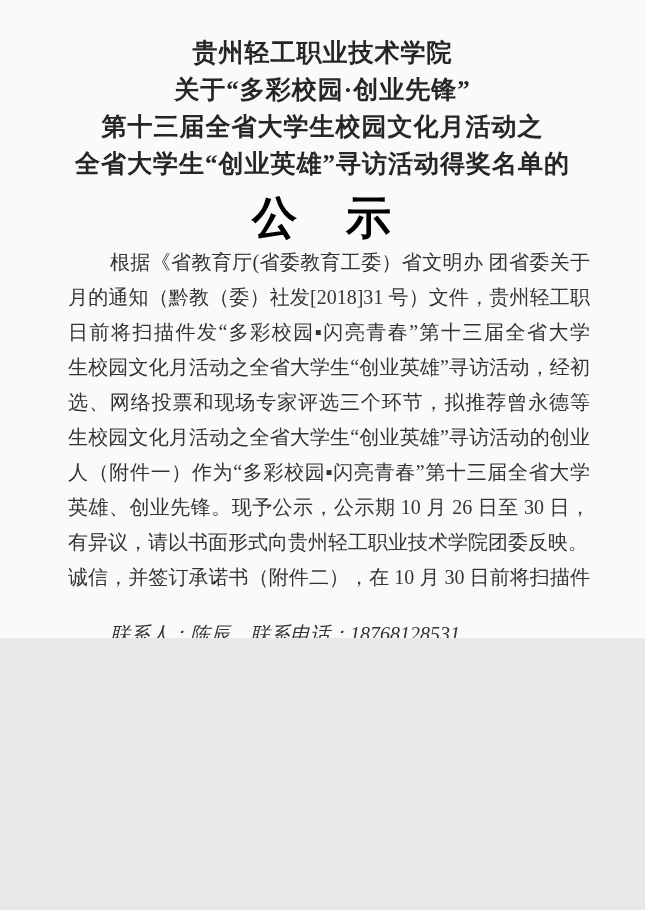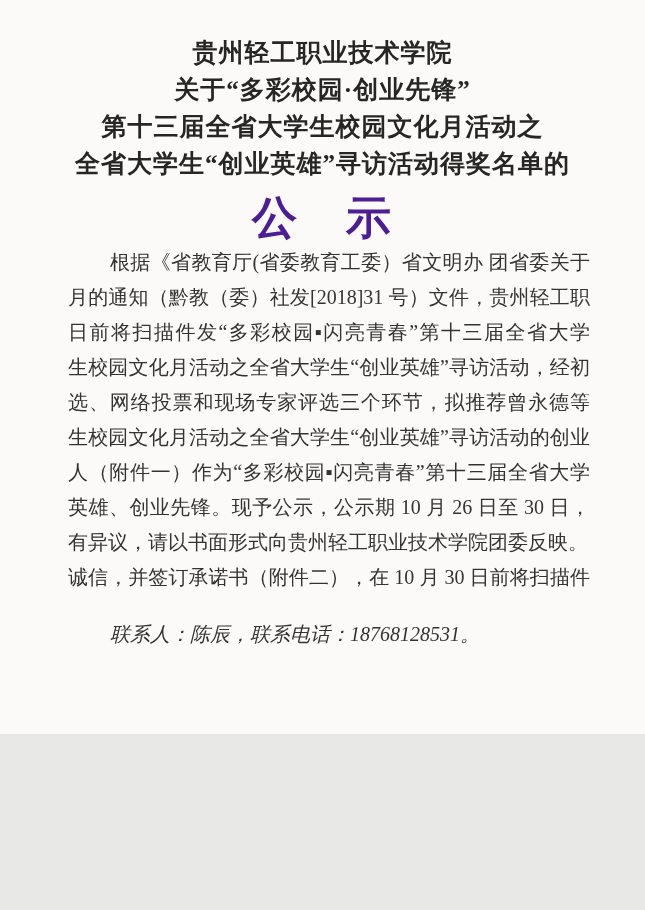--- a/index.html
+++ b/index.html
@@ -1,39 +1,39 @@
 <!DOCTYPE html>
 <html><head>
 <meta charset="utf-8">
 <style>
   html,body{margin:0;padding:0;background:#e8e8e6;}
   .page{
     position:relative;
-    width:645px;height:734px;
+    width:645px;height:638px;
     margin:0 auto;
     background:#fbfaf8;
     font-family:"Liberation Serif","DejaVu Serif",serif;
     color:#2e2e2e;
     overflow:hidden;
   }
   
   .titles{
     position:absolute;top:34px;left:0;right:0;
     text-align:center;
     color:#262626;
   }
   .title-line{
     font-size:25px;line-height:37px;
     font-weight:600;letter-spacing:1px;
   }
   .big-heading{
     margin-top:11px;
     font-family:"Liberation Sans","DejaVu Sans",sans-serif;
     font-size:45px;line-height:50px;
-    font-weight:700;color:#4c1d95;letter-spacing:2px;
+    font-weight:700;color:#000000;letter-spacing:2px;
   }
   
   .doc-body{
     position:absolute;top:245px;left:68px;width:522px;
     font-size:20px;color:#333;
   }
   .line{
     height:35px;line-height:35px;
     white-space:nowrap;
   }

